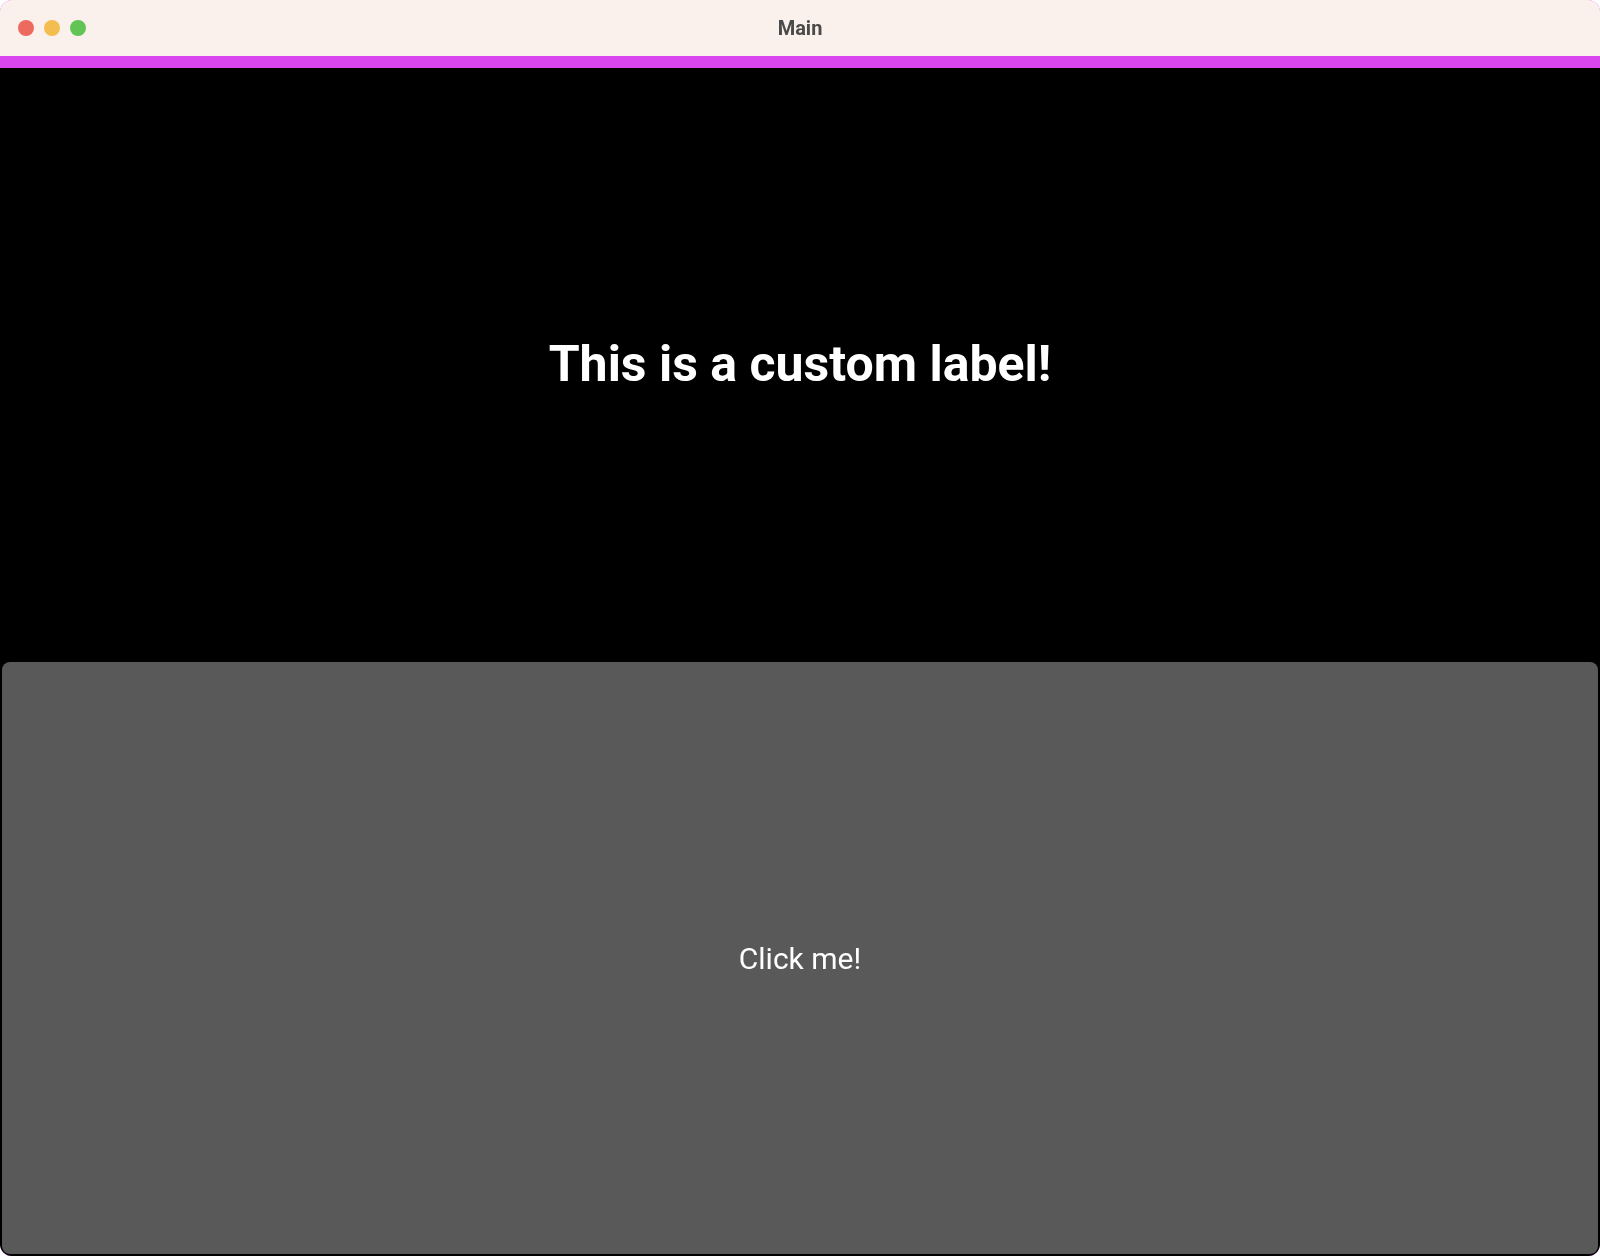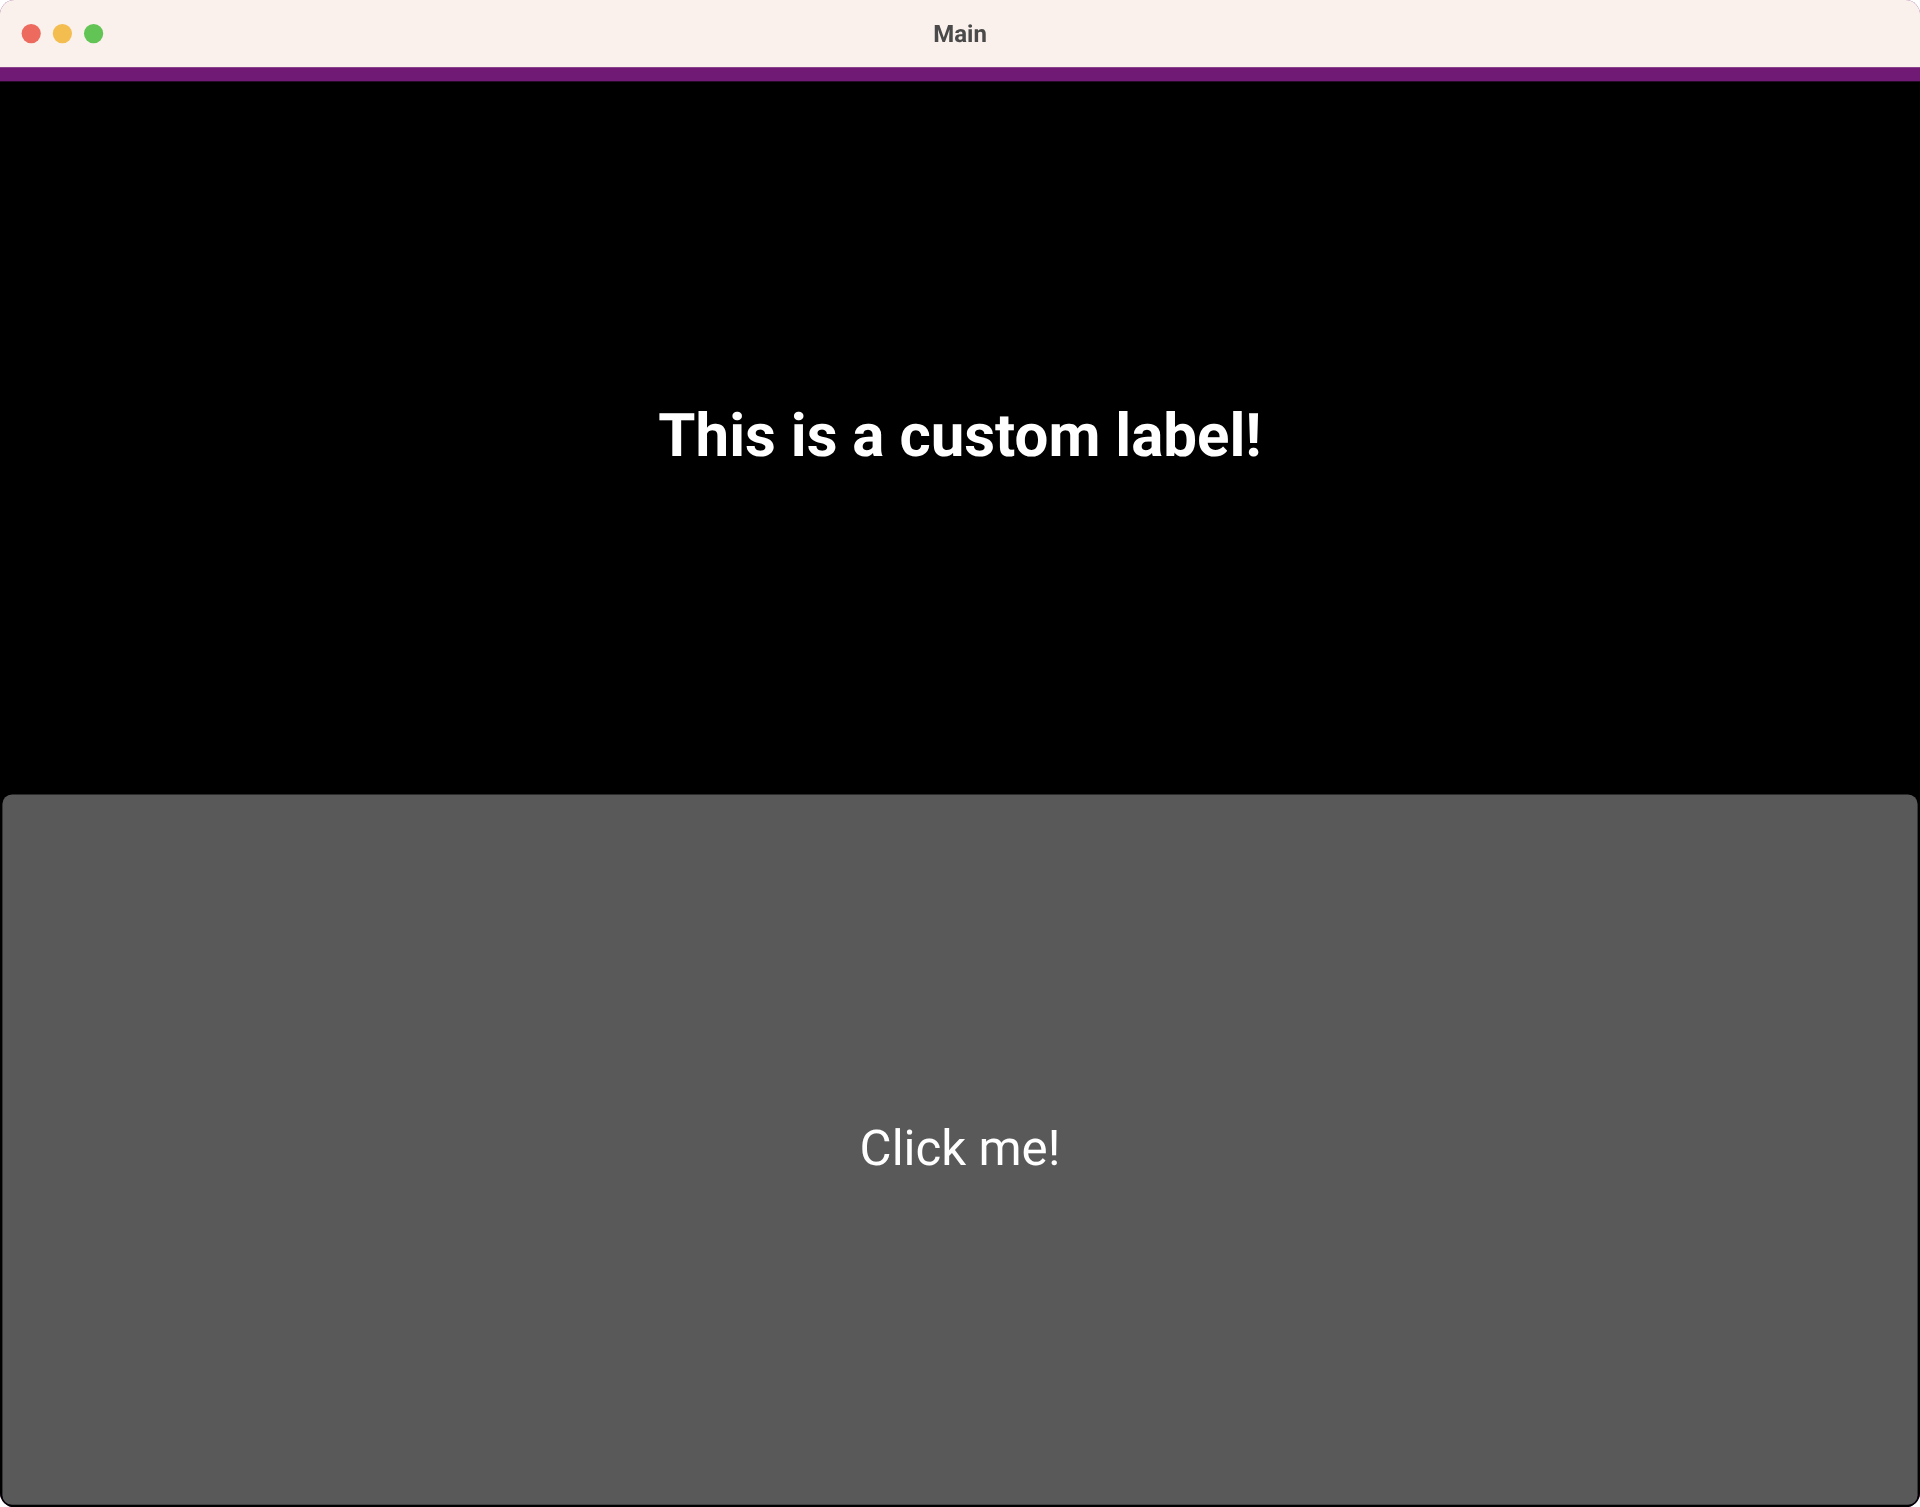--- a/index.html
+++ b/index.html
@@ -12,21 +12,21 @@
       font-family: -apple-system, BlinkMacSystemFont, "Segoe UI", Roboto, "Helvetica Neue", Arial, sans-serif;
       background: #ffffff;
       width: 1600px;
       height: 1256px;
       overflow: hidden;
     }
 
     .window {
       width: 100%;
       height: 100%;
-      background: #701a75;
+      background: #d946ef;
       border-radius: 12px;
       overflow: hidden;
       display: flex;
       flex-direction: column;
       gap: 12px;
     }
 
     .titlebar {
       height: 56px;
       background: #faf1ec;
@@ -96,21 +96,21 @@
       display: flex;
       padding: 2px;
     }
 
     .click-button {
       flex: 1;
       background: #595959;
       border: none;
       border-radius: 8px;
       color: #ffffff;
-      font-size: 41px;
+      font-size: 30px;
       font-weight: 400;
       font-family: inherit;
       cursor: pointer;
       display: flex;
       align-items: center;
       justify-content: center;
     }
   </style>
 </head>
 <body>

